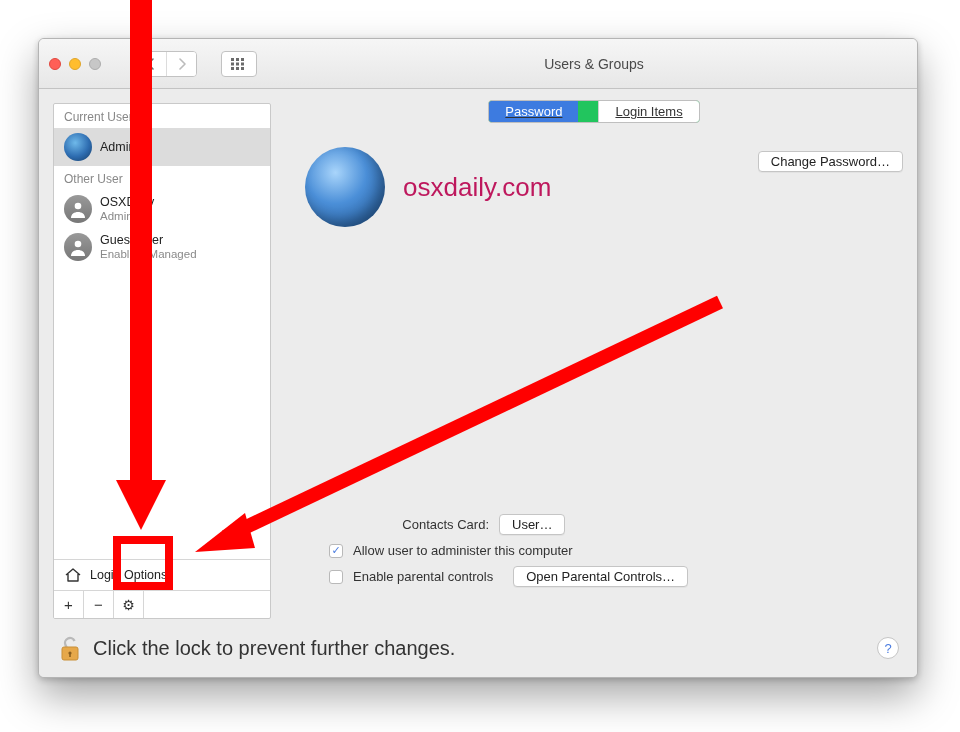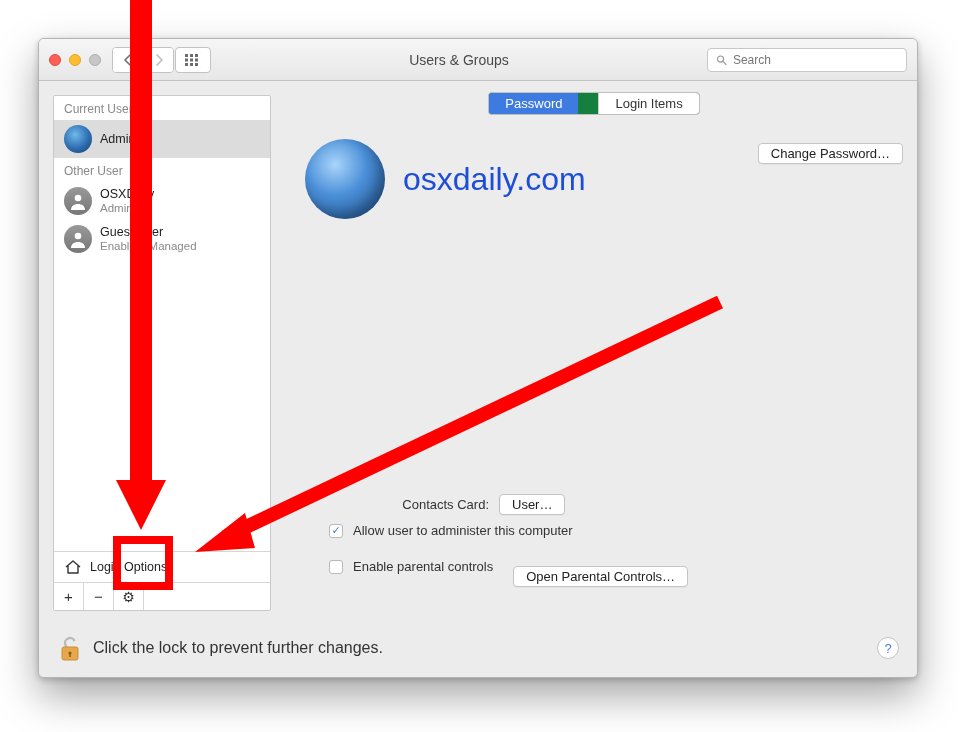--- a/index.html
+++ b/index.html
@@ -19,27 +19,27 @@
     width: 880px;
     height: 640px;
     background: #ececec;
     border: 1px solid #b4b4b4;
     border-radius: 6px;
     box-shadow: 0 18px 40px rgba(0,0,0,0.35), 0 2px 6px rgba(0,0,0,0.2);
     overflow: hidden;
   }
   
   .toolbar {
-    height: 42px;
+    height: 50px;
     background: linear-gradient(#f6f6f6,#e7e7e7);
     border-bottom: 1px solid #c3c3c3;
     display: flex;
     align-items: center;
     padding: 0 10px;
-    gap: 1px;
+    gap: 24px;
   }
   .traffic { display: flex; gap: 8px; margin-right: 10px; }
   .tl { width: 12px; height: 12px; border-radius: 50%; }
   .tl.red { background: #ff5f57; border: 0.5px solid #e1483f; }
   .tl.yel { background: #ffbd2e; border: 0.5px solid #e0a52a; }
   .tl.grn { background: #c7c7c7; border: 0.5px solid #adadad; }
   .seg {
     display: inline-flex;
     border: 1px solid #c2c2c2;
     border-radius: 4px;
@@ -130,49 +130,49 @@
   .main {
     flex:1;
     position: relative;
   }
   .tabs {
     display:flex; justify-content:center;
     margin-top: -3px;
   }
   .tabs-inner {
     display:flex; border:1px solid #bfbfbf; border-radius:4px;
-    overflow:hidden; background:#15803d;
+    overflow:hidden; background:#22c55e;text-decoration:underline;
   }
   .tab {
     padding: 3px 16px; font-size:13px; border:none; background:#fff; color:#333;
   }
   .tab.active { background:#3d7be0; color:#fff; }
   .tab + .tab { border-left:1px solid #cfcfcf;margin-left:20px; }
   .profile {
     display:flex; align-items:center; gap:18px;
     margin: 24px 0 0 20px;
   }
   .avatar-lg {
     width: 80px; height: 80px; border-radius:50%;
     background: radial-gradient(circle at 38% 32%, #a9d5fb 0%, #4b8fd8 42%, #1a4c86 100%);
     box-shadow: inset -6px -6px 12px rgba(0,0,0,0.25);
   }
   .watermark {
-    font-size: 32px; color:#1d4ed8; font-weight:500;
+    font-size: 26px; color:#be185d; font-weight:500;
   }
   .change-pw {
     position:absolute; right:0; top:48px;
   }
   .mac-btn {
     background:#fff; border:1px solid #c5c5c5; border-radius:4px;
     padding: 2px 12px; font-size:13px; color:#222;
     box-shadow: 0 1px 0 rgba(0,0,0,0.04);
   }
   .form-area {
-    position:absolute; left:4px; right:0; bottom:16px;
+    position:absolute; left:4px; right:0; bottom:24px;
     font-size:13px; color:#333;
   }
   .form-row {
     display:flex; align-items:center; gap:10px; margin: 8px 0;
   }
   .label-r { width: 200px; text-align:right; }
   .chk {
     width:14px; height:14px; border:1px solid #b9b9b9; border-radius:3px;
     background:#fff; display:inline-flex; align-items:center; justify-content:center;
     font-size:11px; color:#4a7ce0;
@@ -182,21 +182,21 @@
   .footer {
     position:absolute; left:0; right:0; bottom:0; height:58px;
     border-top: 0px solid #d3d3d3;
     display:flex; align-items:center; padding: 0 18px;
     background:#ececec;
   }
   .lock {
     width:26px; height:30px; margin-right:10px;
     display:flex; align-items:flex-end; justify-content:center;
   }
-  .foot-text { font-size:16px; color:#333; }
+  .foot-text { font-size:20px; color:#333; }
   .help {
     margin-left:auto;
     width:22px; height:22px; border-radius:50%; border:1px solid #c5c5c5;
     background:#fff; color:#4a7ce0; font-size:13px;
     display:flex; align-items:center; justify-content:center;
   }
   
   .annot {
     position:absolute; left:0; top:0; width:960px; height:732px;
     pointer-events:none;
@@ -234,27 +234,20 @@
           <rect x="0" y="4.5" width="3" height="3"></rect>
             <rect x="5" y="4.5" width="3" height="3"></rect>
             <rect x="10" y="4.5" width="3" height="3"></rect>
           <rect x="0" y="9" width="3" height="3"></rect>
             <rect x="5" y="9" width="3" height="3"></rect>
             <rect x="10" y="9" width="3" height="3"></rect>
         </g>
       </svg>
     </button>
     <div class="toolbar-title">Users &amp; Groups</div>
-    <div class="search">
-      <svg width="12" height="12" viewBox="0 0 12 12">
-          <circle cx="5" cy="5" r="3.4" stroke="#9a9a9a" stroke-width="1.3" fill="none"></circle>
-          <line x1="7.6" y1="7.6" x2="11" y2="11" stroke="#9a9a9a" stroke-width="1.3" stroke-linecap="round"></line>
-        </svg>
-      <input placeholder="Search" style="">
-    </div>
   </div>
 
   <div class="body">
 
     <div class="sidebar">
       <div class="sb-section-title">Current User</div>
       <div class="sb-row selected">
         <div class="sb-avatar earth"></div>
         <div class="sb-text">
           <div class="sb-name">Admin</div>
@@ -326,21 +319,21 @@
           <div class="label-r">Contacts Card:</div>
           <button class="mac-btn">User…</button>
         </div>
         <div class="form-row" style="padding-left:40px;">
           <span class="chk checked"></span>
           <span>Allow user to administer this computer</span>
         </div>
         <div class="form-row" style="padding-left:40px;">
           <span class="chk"></span>
           <span>Enable parental controls</span>
-          <button class="mac-btn" style="margin-left:10px;margin-top:20px;">Open Parental Controls…</button>
+          <button class="mac-btn" style="margin-left:10px;">Open Parental Controls…</button>
         </div>
       </div>
     </div>
   </div>
 
   <div class="footer">
     <div class="lock">
       <svg width="26" height="30" viewBox="0 0 26 30">
         <path d="M8 14v-4a5 5 0 0 1 10 0" fill="none" stroke="#b9b9b9" stroke-width="2.4" transform="rotate(-25 13 10)"></path>
         <rect x="5" y="14" width="16" height="13" rx="2" fill="#e6a84a" stroke="#c98f37"></rect>

